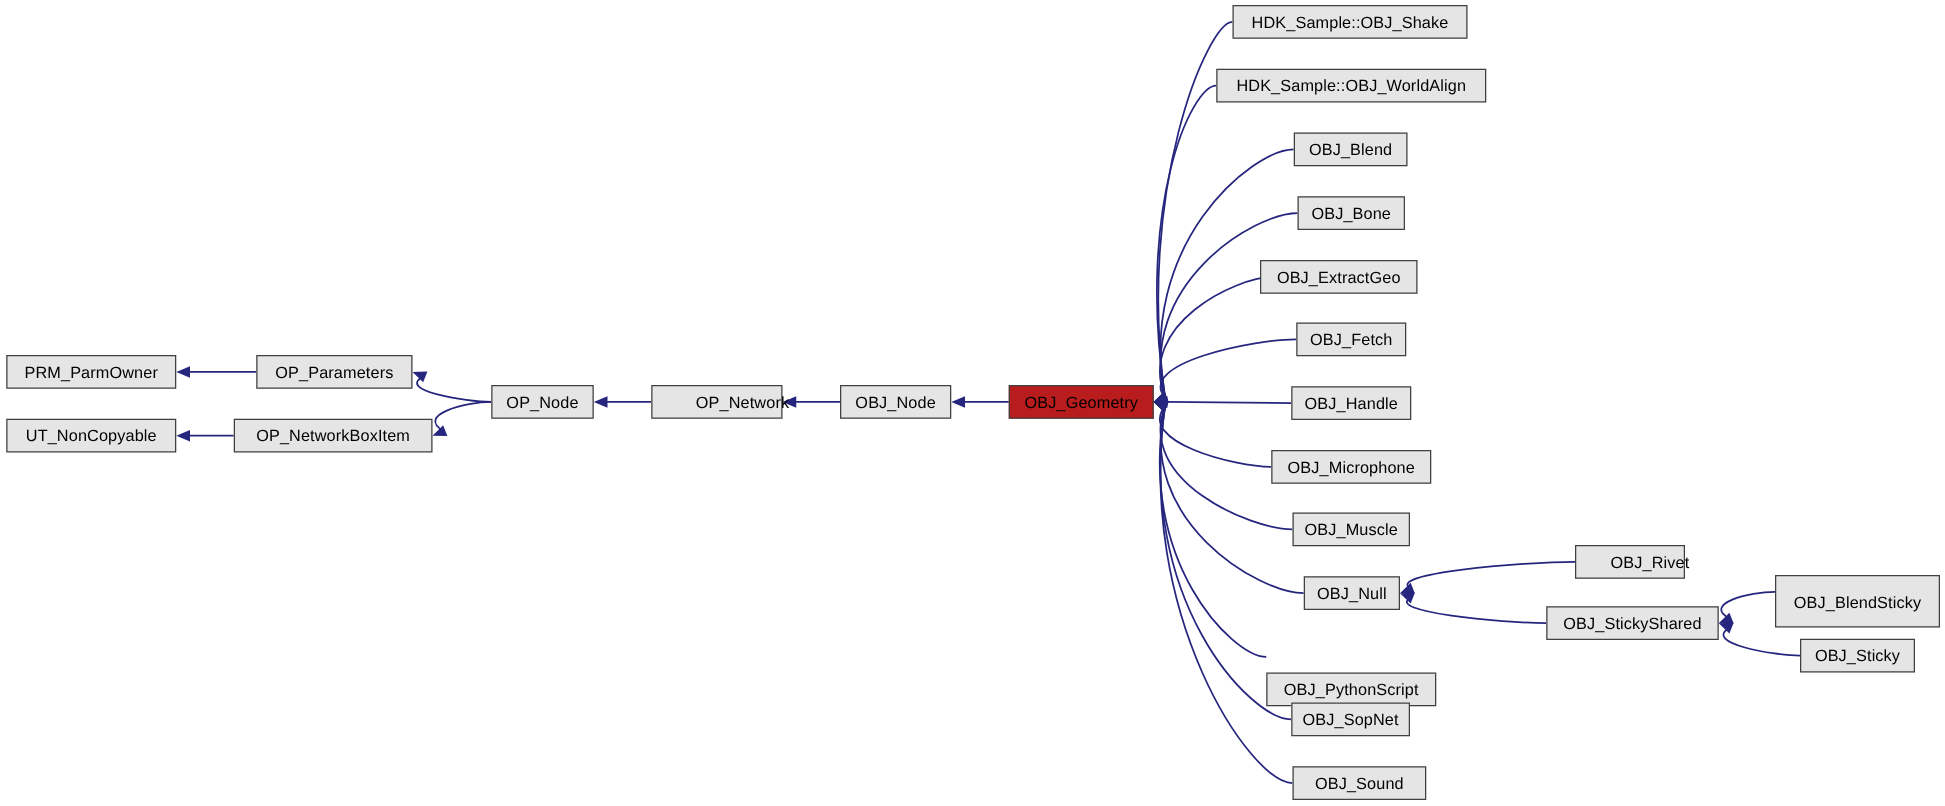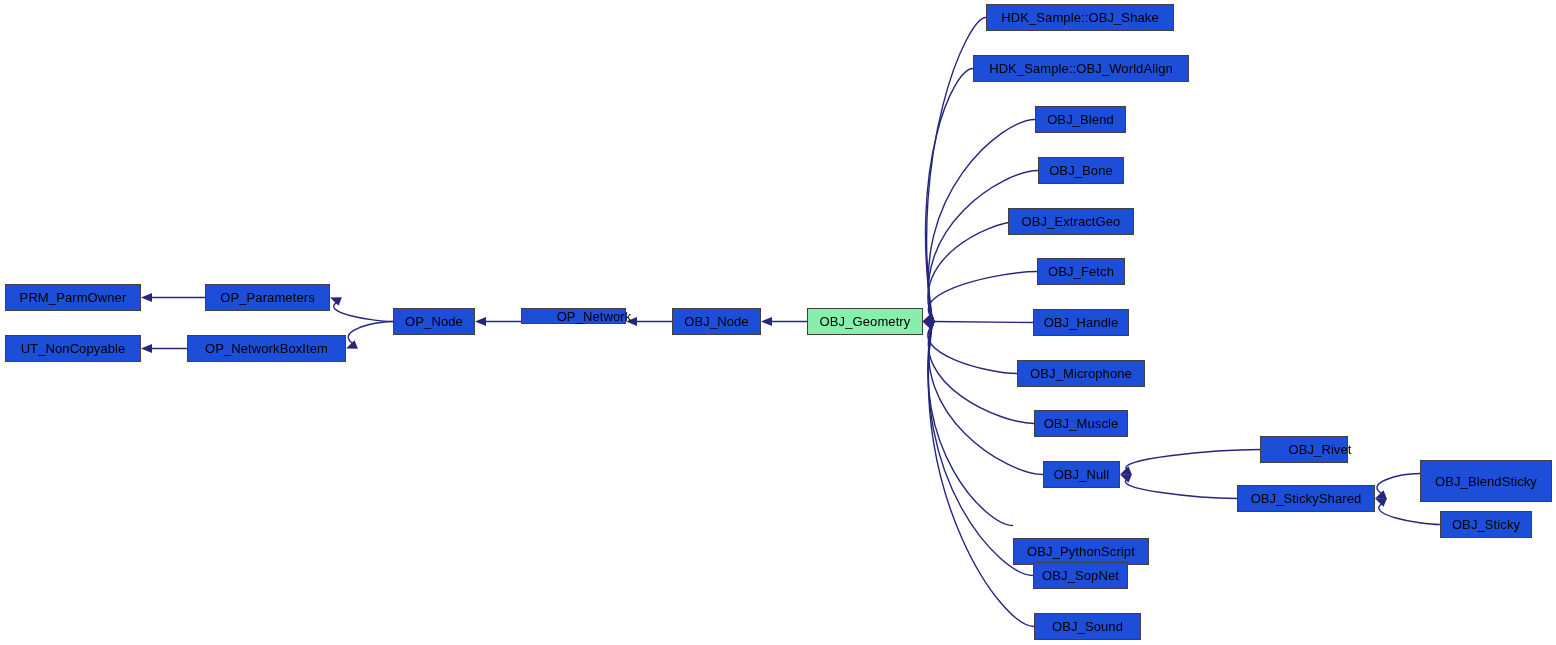--- a/index.html
+++ b/index.html
@@ -22,32 +22,32 @@
     left: 0;
     top: 0;
     width: 1556px;
     height: 645px;
     pointer-events: none;
   }
   .node {
     position: absolute;
     box-sizing: border-box;
     border: 1px solid #404040;
-    background: #1d4ed8;
+    background: #e5e5e5;
     color: #000000;
     font-size: 13px;
     line-height: 1;
     display: flex;
     align-items: center;
     justify-content: center;
     white-space: nowrap;
     letter-spacing: 0.1px;
   }
   .node.highlight {
-    background: #86efac;
+    background: #b91c1c;
     border-color: #404040;
   }
 </style>
 </head>
 <body>
 
 <div id="diagram">
   <svg id="edges" viewBox="0 0 1556 645" width="1556" height="645">
       <path d="M 205 297.5 L 151 297.5" fill="none" stroke="#26267f" stroke-width="1.4"></path>
       <polygon points="141.00,297.50 152.00,302.10 152.00,292.90" fill="#26267f"></polygon>
@@ -107,21 +107,21 @@
       </div>
       <div class="node" style="left: 205px; top: 284px; width: 125px; height: 27px;">
         <span>OP_Parameters</span>
       </div>
       <div class="node" style="left: 187px; top: 335px; width: 159px; height: 27px;">
         <span>OP_NetworkBoxItem</span>
       </div>
       <div class="node" style="left: 393px; top: 308px; width: 82px; height: 27px;">
         <span>OP_Node</span>
       </div>
-      <div class="node" style="left: 521px; top: 308px; width: 105px; height: 16px; padding-left: 41px;">
+      <div class="node" style="left: 521px; top: 308px; width: 105px; height: 27px; padding-left: 41px;">
         <span>OP_Network</span>
       </div>
       <div class="node" style="left: 672px; top: 308px; width: 89px; height: 27px;">
         <span>OBJ_Node</span>
       </div>
       <div class="node highlight" style="left: 807px; top: 308px; width: 116px; height: 27px;">
         <span>OBJ_Geometry</span>
       </div>
       <div class="node" style="left: 986px; top: 4px; width: 188px; height: 27px;">
         <span>HDK_Sample::OBJ_Shake</span>

